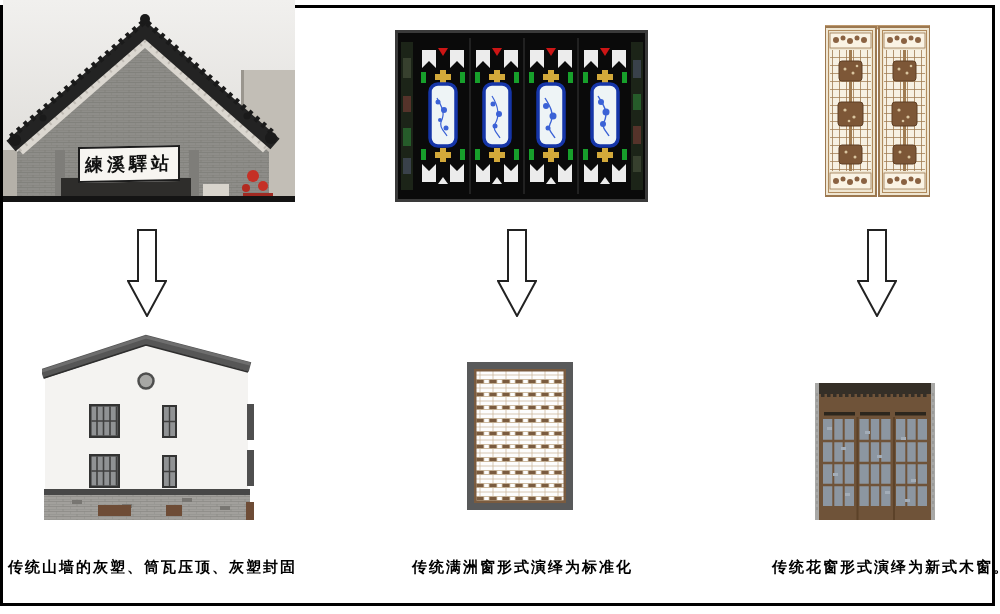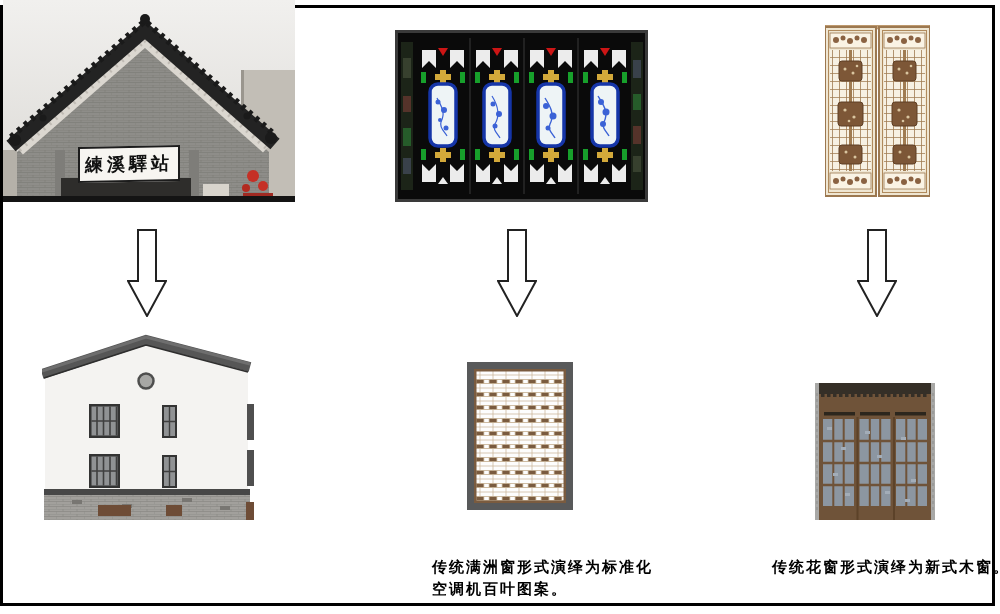--- a/index.html
+++ b/index.html
@@ -114,20 +114,21 @@
     <rect x="56" y="171" width="33" height="11" fill="#6e4c36"></rect>
     <rect x="124" y="171" width="16" height="11" fill="#6e4c36"></rect>
 
     <rect x="205" y="70" width="7" height="36" fill="#4f4f4f"></rect>
     <rect x="205" y="116" width="7" height="36" fill="#4f4f4f"></rect>
     <rect x="204" y="168" width="8" height="18" fill="#6e4c36"></rect>
   </svg>
 </div>
 
 <div class="abs caption" style="left:8px;top:556px;">
+  <div>传统山墙的灰塑、筒瓦压顶、灰塑封固</div>
 </div>
 
 <div class="abs photo-wrap" style="left:395px;top:30px;width:253px;height:172px;">
   <svg viewBox="0 0 253 172">
     <rect x="0" y="0" width="253" height="172" fill="#0a0a0a"></rect>
     <rect x="1.5" y="1.5" width="250" height="169" fill="none" stroke="#3a3a3a" stroke-width="3"></rect>
 
     <g>
       <rect x="6" y="12" width="12" height="148" fill="#1c2418"></rect>
       <rect x="8" y="28" width="8" height="20" fill="#37402e"></rect>
@@ -247,23 +248,22 @@
         <rect x="3.9" y="4.4" width="5.2" height="4.2" fill="#fdfdfd" stroke="#c7b294" stroke-width="0.7"></rect>
         <rect x="0" y="8.6" width="13" height="4.4" fill="#fdfdfd" stroke="#c7b294" stroke-width="0.7"></rect>
       </pattern>
     </defs>
     <rect x="0" y="0" width="106" height="148" fill="#58595a"></rect>
     <rect x="7" y="7" width="92" height="134" fill="#7a5b3f"></rect>
     <rect x="9.5" y="9.5" width="87" height="129" fill="url(#p5mea)"></rect>
   </svg>
 </div>
 
-<div class="abs caption" style="left:432px;top:556px;">
+<div class="abs caption" style="left:412px;top:556px;">
   <div>传统满洲窗形式演绎为标准化</div>
-  <div>空调机百叶图案。</div>
 </div>
 
 <div class="abs photo-wrap" style="left:825px;top:25px;width:105px;height:173px;">
   <svg viewBox="0 0 105 173">
     <defs>
       <pattern id="p3grid" width="7" height="8" patternUnits="userSpaceOnUse">
         <path d="M0 0H7M0 0V8" stroke="#a07c52" stroke-width="1.6" fill="none"></path>
       </pattern>
     </defs>
     <rect x="0" y="0" width="105" height="173" fill="#ffffff"></rect>

